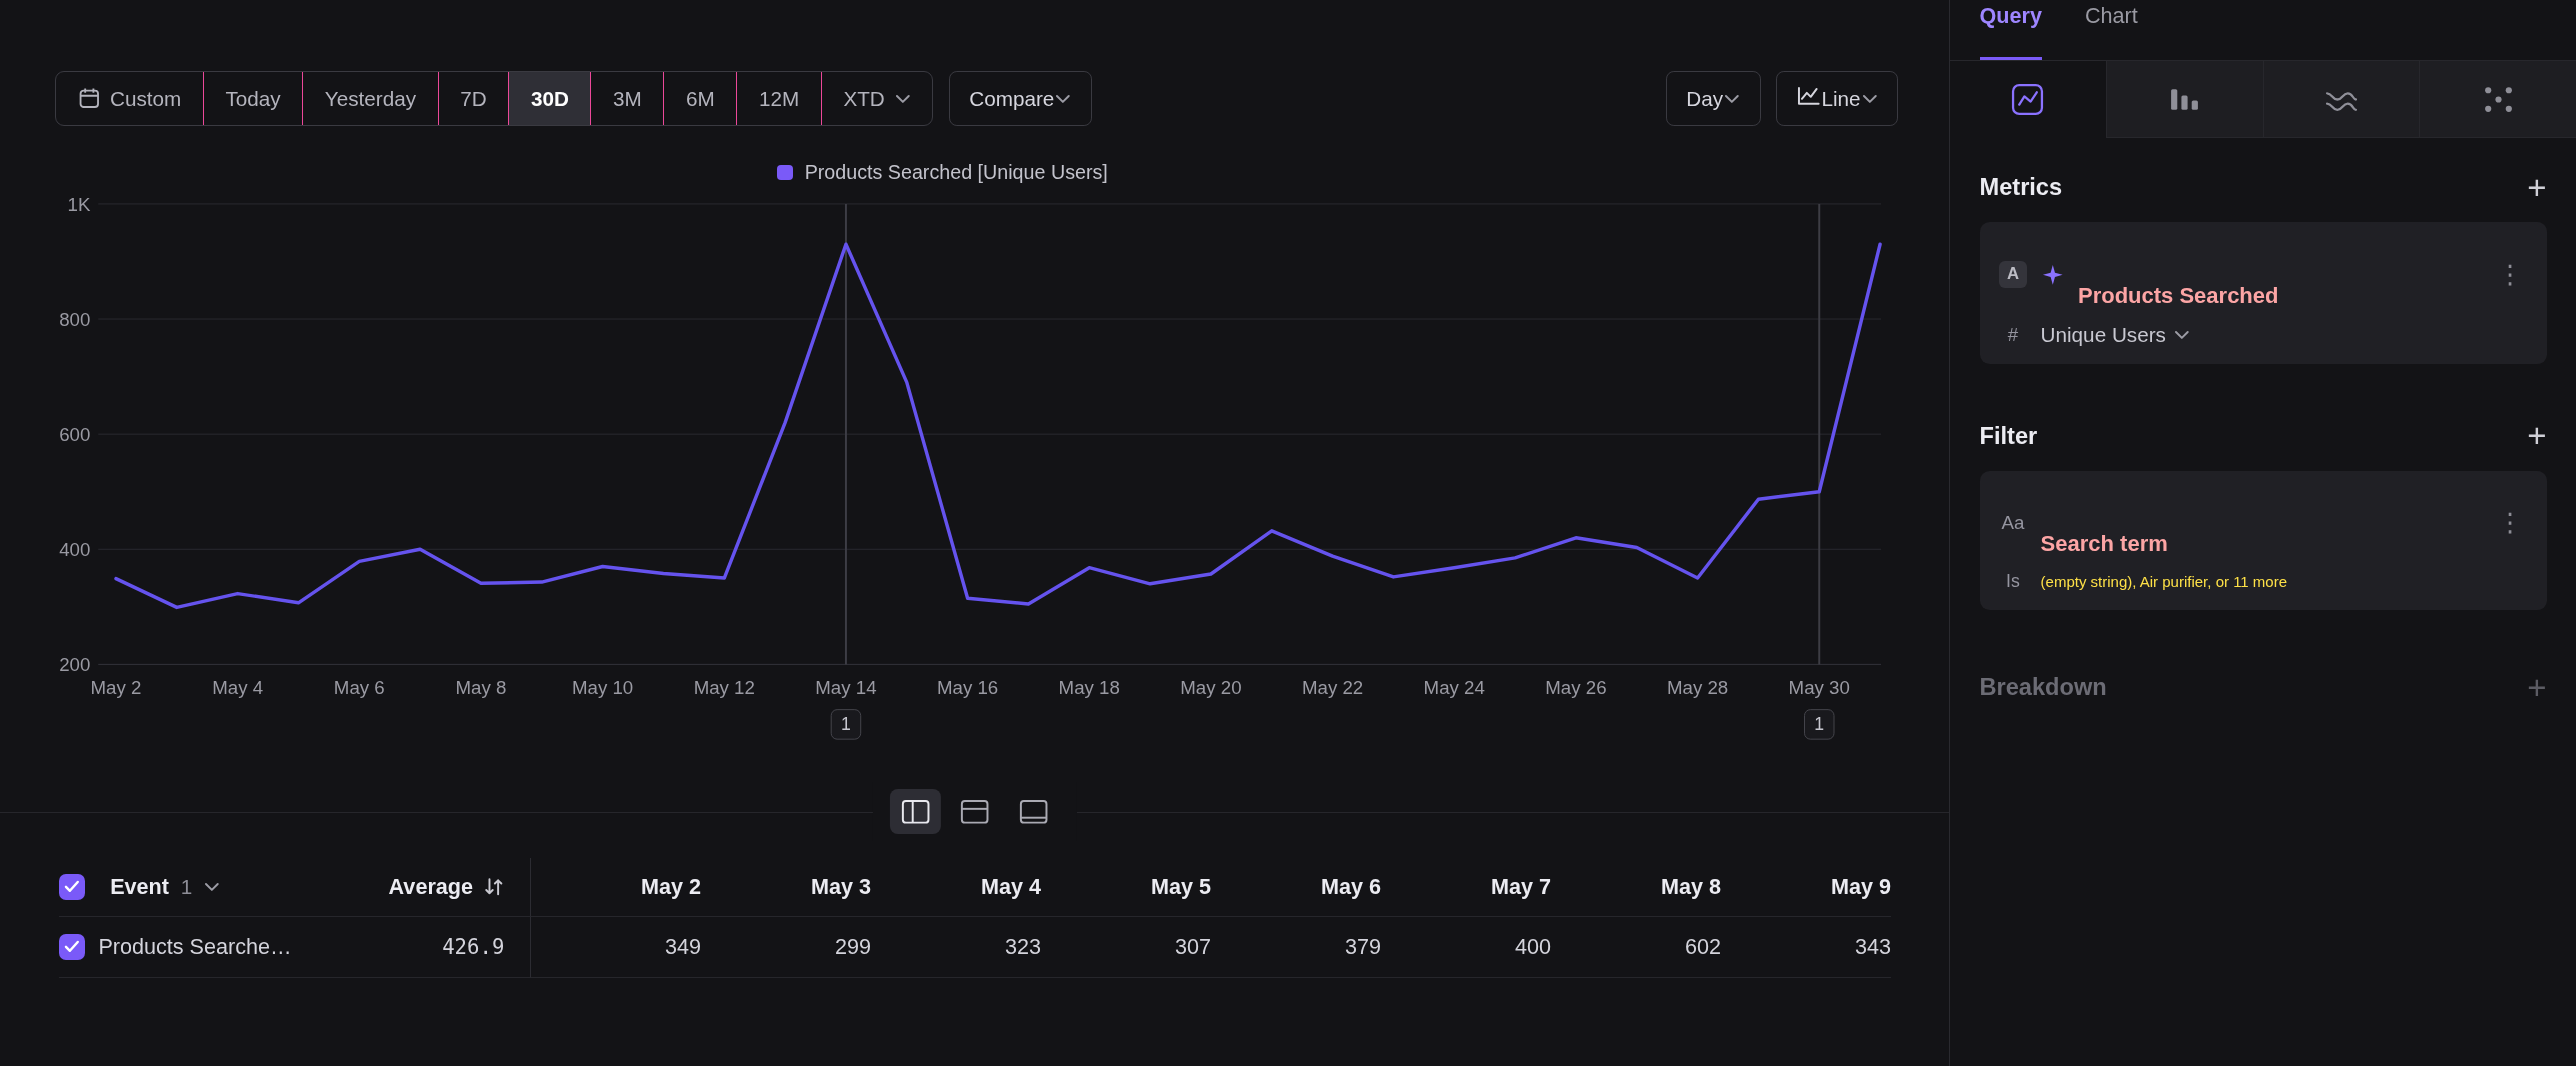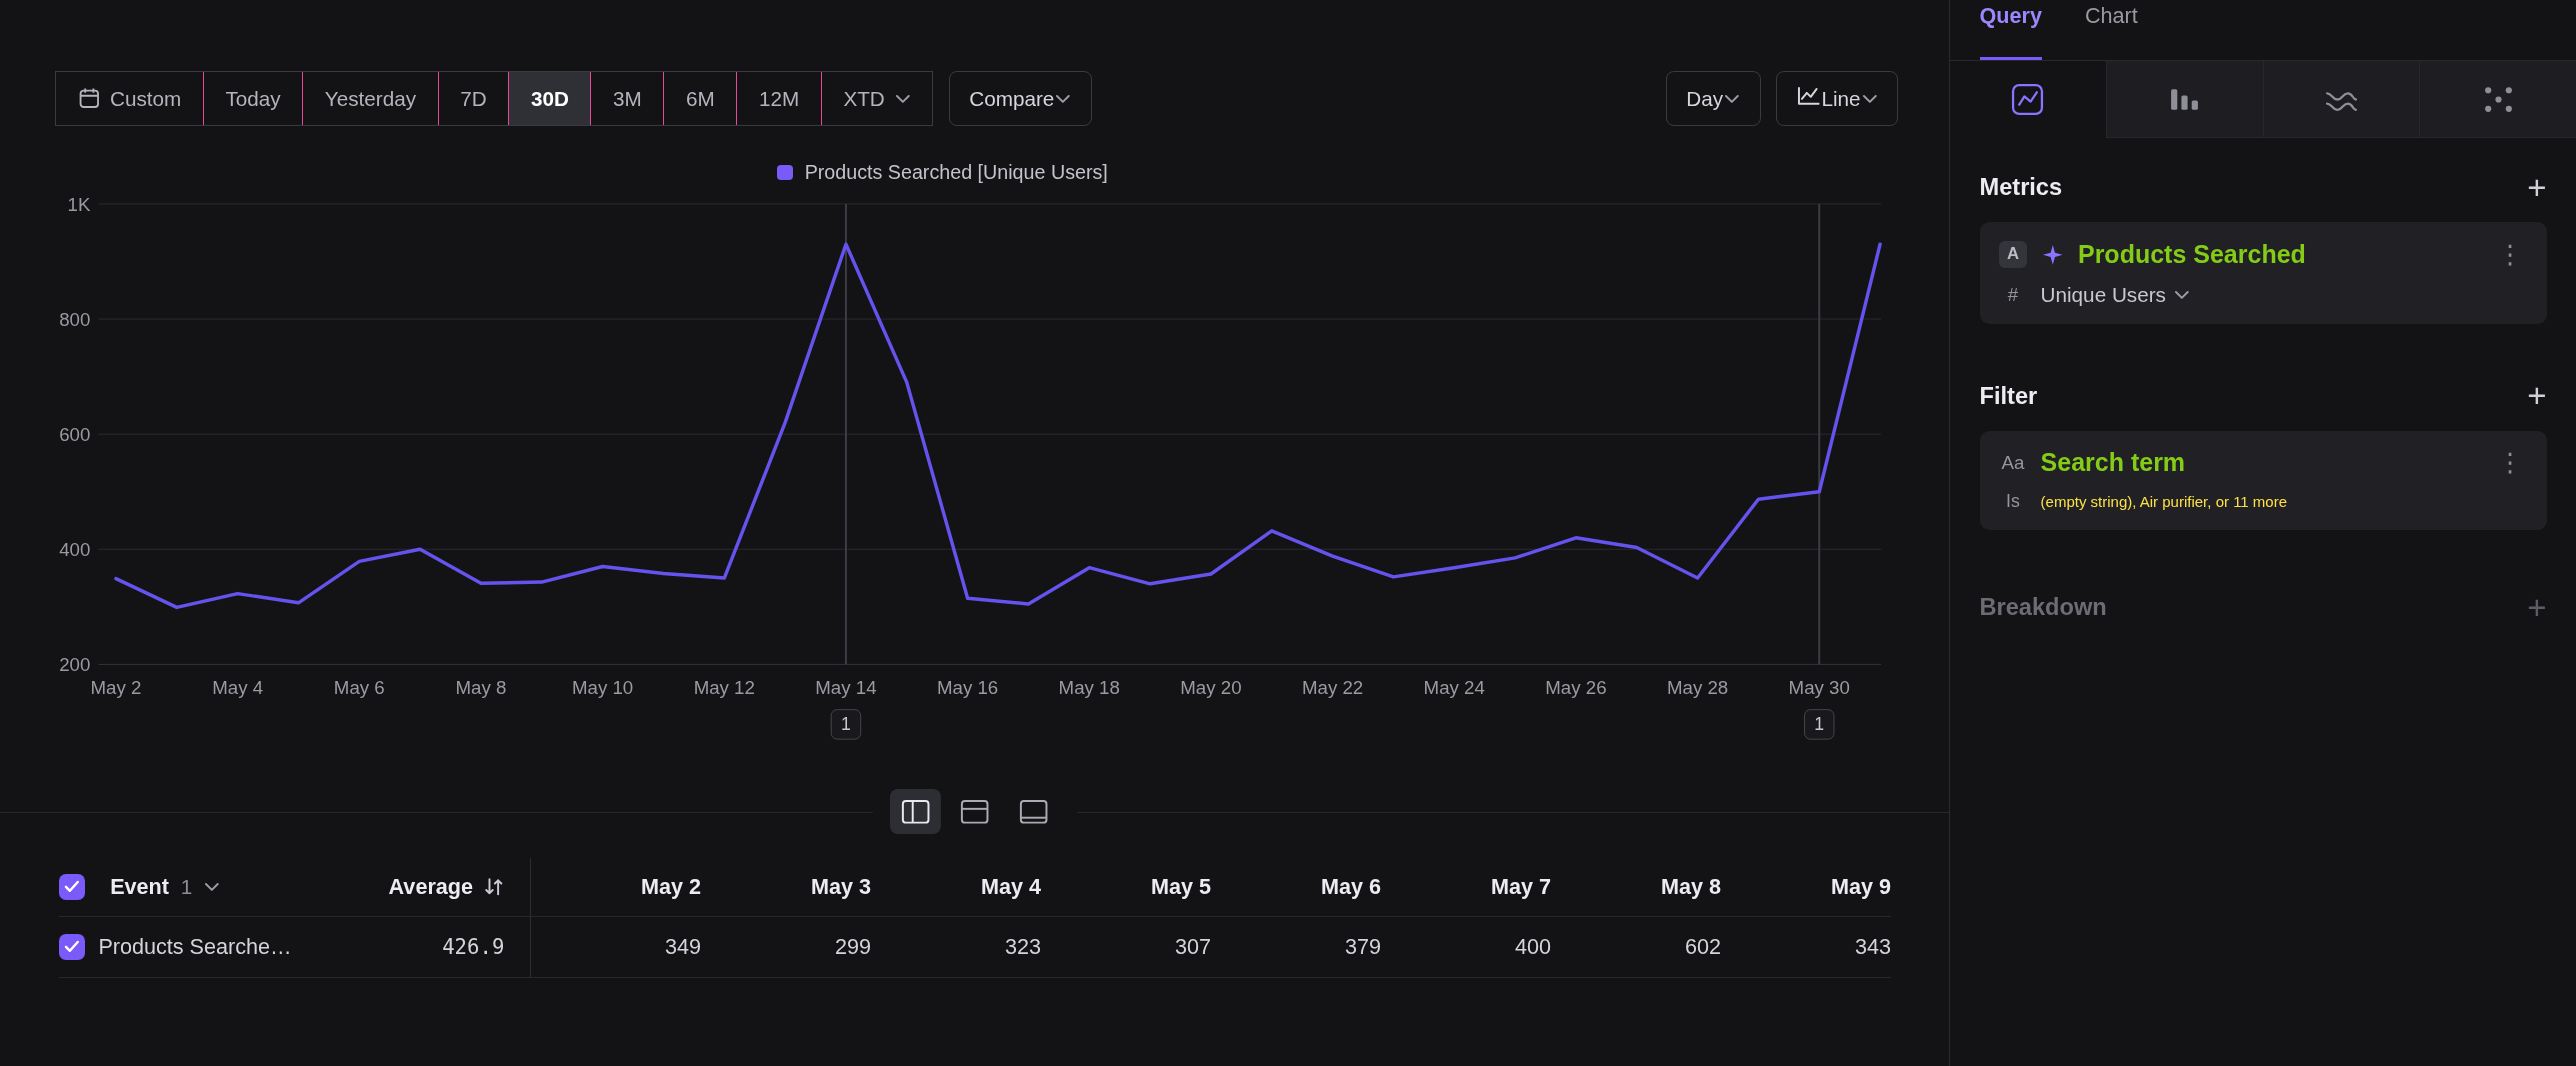--- a/index.html
+++ b/index.html
@@ -9,21 +9,21 @@
     font-family:"Liberation Sans", sans-serif;
     color:#ececf2;
     overflow:hidden;
   }
   .app { display:flex; width:2576px; height:1067px; }
   .main { width:1949px; position:relative; }
   .sidebar { flex:1; border-left:1px solid #2a2a2f; display:flex; flex-direction:column; background:#131316; }
 
   
   .toolbar { display:flex; align-items:center; margin:71px 51px 0 55px; }
-  .seg { display:flex; border:1px solid #3a3a41; border-radius:0; height:55px; overflow:hidden; }
+  .seg { display:flex; border:1px solid #3a3a41; border-radius:9px; height:55px; overflow:hidden; }
   .seg-item { display:flex; align-items:center; gap:9.8px; padding:0 21.6px; font-size:20.7px; color:#b4b4bd; cursor:pointer; white-space:nowrap; }
   .seg-item + .seg-item { border-left:1px solid #ec4899; }
   .seg-item.active { background:#2f2f36; color:#ffffff; font-weight:700; }
   .btn { border:1px solid #3a3a41; border-radius:7.9px; height:55px; padding:0 19.7px; display:flex; align-items:center; gap:1px; font-size:20.7px; color:#d6d6de; cursor:pointer; background:transparent; white-space:nowrap; }
   .toolbar .gap16 { width:15.7px; }
   .toolbar .spacer { flex:1; }
 
   
   .legend { display:flex; justify-content:center; align-items:center; gap:11.8px; margin-top:35px; font-size:19.7px; color:#c3c3cc; width:1885px; }
   .legend-swatch { width:15.7px; height:15.7px; border-radius:3.9px; }
@@ -60,21 +60,21 @@
   .sb-content { padding:0 29.5px; }
   .sb-head-row { display:flex; align-items:center; justify-content:space-between; margin-top:35px; }
   .sb-h { font-size:23.6px; font-weight:700; color:#ececf2; }
   .sb-h.dim { color:#6c6c75; }
   .plus { font-size:33px; font-weight:300; color:#cfcfd6; line-height:29.5px; cursor:pointer; }
   .plus.dim { color:#5c5c64; }
   .card { margin-top:19.7px; background:#202025; border-radius:9.8px; padding:17.7px 19.7px; cursor:pointer; }
   .card-row1 { display:flex; align-items:center; gap:13.8px; }
   .badge-a { width:27.6px; height:27.6px; border-radius:5.9px; background:#34343b; color:#bcbcc4; font-size:16.7px; font-weight:700; display:flex; align-items:center; justify-content:center; flex:0 0 27.6px; }
   .badge-txt { width:27.6px; text-align:center; color:#9595a0; font-size:18.7px; flex:0 0 27.6px; }
-  .card-title { font-size:25px; font-weight:700; color:#84cc16; flex:1; }
+  .card-title { font-size:22px; font-weight:700; color:#fca5a5; flex:1;margin-top:43px; }
   .kebab { color:#8d8d96; font-size:25.6px; line-height:25.6px; cursor:pointer; padding:0 3.9px; }
   .card-row2 { display:flex; align-items:center; gap:13.8px; margin-top:13.8px; }
   .card-sub { font-size:20.7px; color:#c8c8d1; display:flex; align-items:center; gap:8px; }
   .filter-val { font-size:15px; color:#fde047; }
   .mt58 { margin-top:57px; }
   .mt64 { margin-top:63px; }
   .sparkle { color:#8b72ff; display:flex; }
 </style>
 </head>
 <body>

